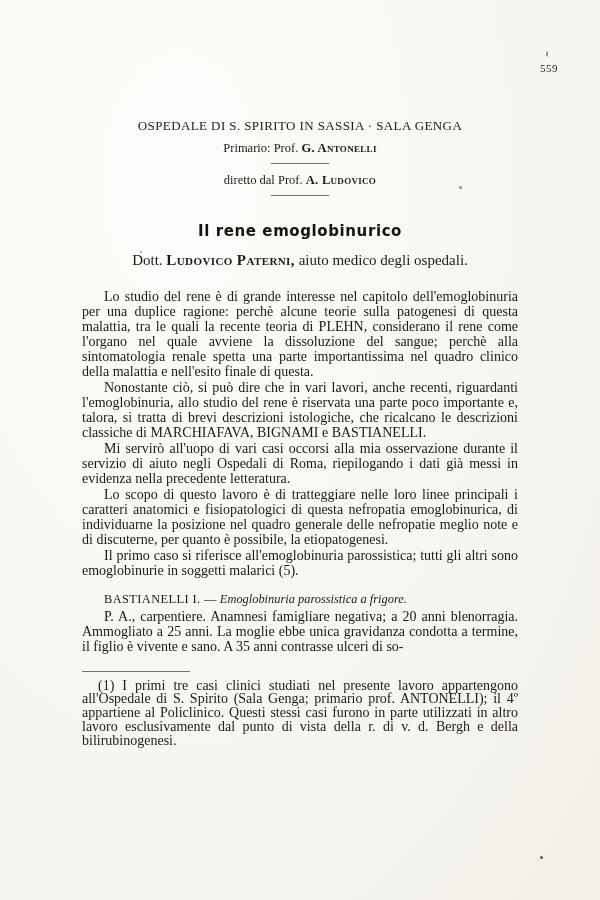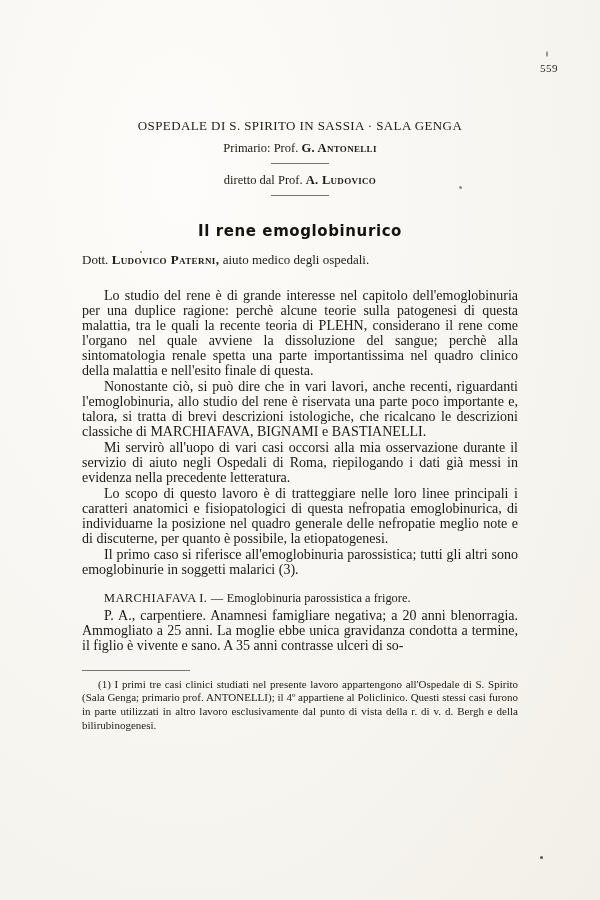--- a/index.html
+++ b/index.html
@@ -77,21 +77,22 @@
   .title {
     font-family: "DejaVu Sans", sans-serif;
     font-size: 15px;
     font-weight: bold;
     letter-spacing: 0.6px;
     text-align: center;
     margin: 26px 0 12px 0;
     color: #151310;
   }
   .byline {
-    font-size: 13px;
+    text-align: center;
+    font-size: 15px;
     margin: 0 0 20px 0;
   }
   .byline .author {
     font-weight: bold;
     font-variant: small-caps;
     letter-spacing: 0.4px;
   }
   p.body {
     font-size: 14px;
     line-height: 15px;
@@ -105,30 +106,31 @@
     line-height: 16.6px;
     text-align: justify;
     margin: 13px 0 1px 0;
     text-indent: 22px;
   }
   p.obs .obs-label {
     font-variant: small-caps;
     letter-spacing: 0.4px;
   }
   p.obs .obs-title {
+    font-style: italic;
   }
   .foot-rule {
     width: 108px;
     height: 1px;
     background: #55504a;
     margin: 17px 0 7px 0;
     opacity: 0.8;
   }
   p.footnote {
-    font-size: 11px;
+    font-size: 14px;
     line-height: 13.8px;
     text-align: justify;
     margin: 0;
     text-indent: 16px;
     color: #232018;
   }
   .bottom-dot {
     position: absolute;
     left: 540px;
     top: 856px;
@@ -171,24 +173,24 @@
     <p class="byline">
       <span>Dott.</span>
       <span class="author">Ludovico Paterni,</span>
       <span>aiuto medico degli ospedali.</span>
     </p>
 
     <p class="body">Lo studio del rene è di grande interesse nel capitolo dell'emoglobinuria per una duplice ragione: perchè alcune teorie sulla patogenesi di questa malattia, tra le quali la recente teoria di PLEHN, considerano il rene come l'organo nel quale avviene la dissoluzione del sangue; perchè alla sintomatologia renale spetta una parte importantissima nel quadro clinico della malattia e nell'esito finale di questa.</p>
     <p class="body">Nonostante ciò, si può dire che in vari lavori, anche recenti, riguardanti l'emoglobinuria, allo studio del rene è riservata una parte poco importante e, talora, si tratta di brevi descrizioni istologiche, che ricalcano le descrizioni classiche di MARCHIAFAVA, BIGNAMI e BASTIANELLI.</p>
     <p class="body">Mi servirò all'uopo di vari casi occorsi alla mia osservazione durante il servizio di aiuto negli Ospedali di Roma, riepilogando i dati già messi in evidenza nella precedente letteratura.</p>
     <p class="body">Lo scopo di questo lavoro è di tratteggiare nelle loro linee principali i caratteri anatomici e fisiopatologici di questa nefropatia emoglobinurica, di individuarne la posizione nel quadro generale delle nefropatie meglio note e di discuterne, per quanto è possibile, la etiopatogenesi.</p>
-    <p class="body">Il primo caso si riferisce all'emoglobinuria parossistica; tutti gli altri sono emoglobinurie in soggetti malarici (3).</p>
+    <p class="body">Il primo caso si riferisce all'emoglobinuria parossistica; tutti gli altri sono emoglobinurie in soggetti malarici (5).</p>
 
     <p class="obs">
-      <span class="obs-label">MARCHIAFAVA I. —</span>
+      <span class="obs-label">BASTIANELLI I. —</span>
       <span class="obs-title">Emoglobinuria parossistica a frigore.</span>
     </p>
     <p class="body">P. A., carpentiere. Anamnesi famigliare negativa; a 20 anni blenorragia. Ammogliato a 25 anni. La moglie ebbe unica gravidanza condotta a termine, il figlio è vivente e sano. A 35 anni contrasse ulceri di so-</p>
 
     <div class="foot-rule"></div>
     <p class="footnote">(1) I primi tre casi clinici studiati nel presente lavoro appartengono all'Ospedale di S. Spirito (Sala Genga; primario prof. ANTONELLI); il 4º appartiene al Policlinico. Questi stessi casi furono in parte utilizzati in altro lavoro esclusivamente dal punto di vista della r. di v. d. Bergh e della bilirubinogenesi.</p>
 
   </div>
 
   <div class="bottom-dot"></div>

